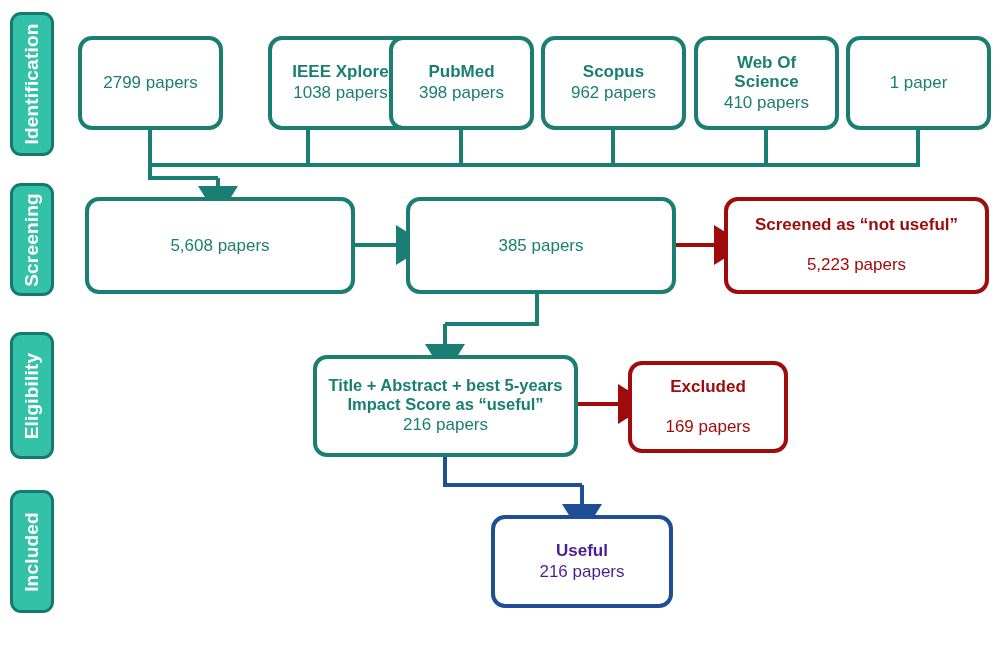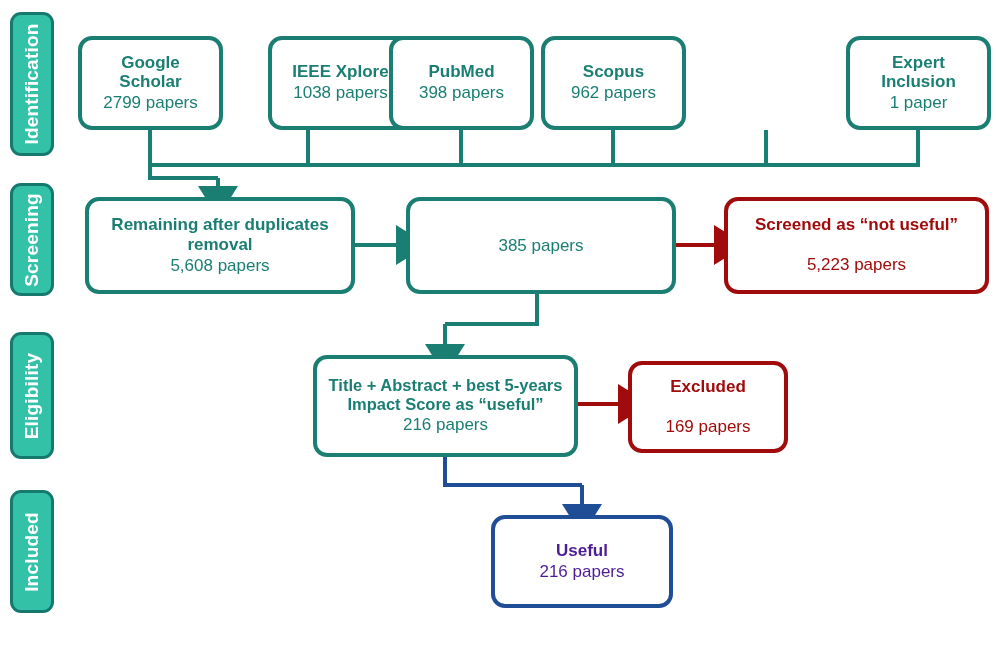--- a/index.html
+++ b/index.html
@@ -147,42 +147,43 @@
     <span class="stage-label">Screening</span>
   </div>
   <div class="stage-badge" style="left:10px;  top:332px; width:44px; height:127px;">
     <span class="stage-label">Eligibility</span>
   </div>
   <div class="stage-badge" style="left:10px;  top:490px; width:44px; height:123px;">
     <span class="stage-label">Included</span>
   </div>
 
   <div class="node" style="left:78px;  top:36px; width:145px; height:94px;">
-    <div class="title">Google Scholar</div>
     <div class="count">2799 papers</div>
   </div>
   <div class="node" style="left:236px; top:36px; width:145px; height:94px;margin-left:32px;">
     <div class="title">IEEE Xplore</div>
     <div class="count">1038 papers</div>
   </div>
   <div class="node" style="left:389px; top:36px; width:145px; height:94px;align-items:center;">
     <div class="title">PubMed</div>
     <div class="count">398 papers</div>
   </div>
   <div class="node" style="left:541px; top:36px; width:145px; height:94px;">
     <div class="title">Scopus</div>
     <div class="count">962 papers</div>
   </div>
+  <div class="node" style="left:694px; top:36px; width:145px; height:94px;">
+    <div class="title">Web Of Science</div>
+    <div class="count">410 papers</div>
+  </div>
   <div class="node" style="left:846px; top:36px; width:145px; height:94px;">
-    <div class="title">Expert Inclusion</div>
     <div class="count">1 paper</div>
   </div>
 
   <div class="node" style="left:85px;  top:197px; width:270px; height:97px;">
-    <div class="title">Remaining after duplicates removal</div>
     <div class="count">5,608 papers</div>
   </div>
   <div class="node" style="left:406px; top:197px; width:270px; height:97px;">
     <div class="count">385 papers</div>
   </div>
   <div class="node red" style="left:724px; top:197px; width:265px; height:97px;">
     <div class="title">Screened as “not useful”</div>
     <div class="count">5,223 papers</div>
   </div>
 

